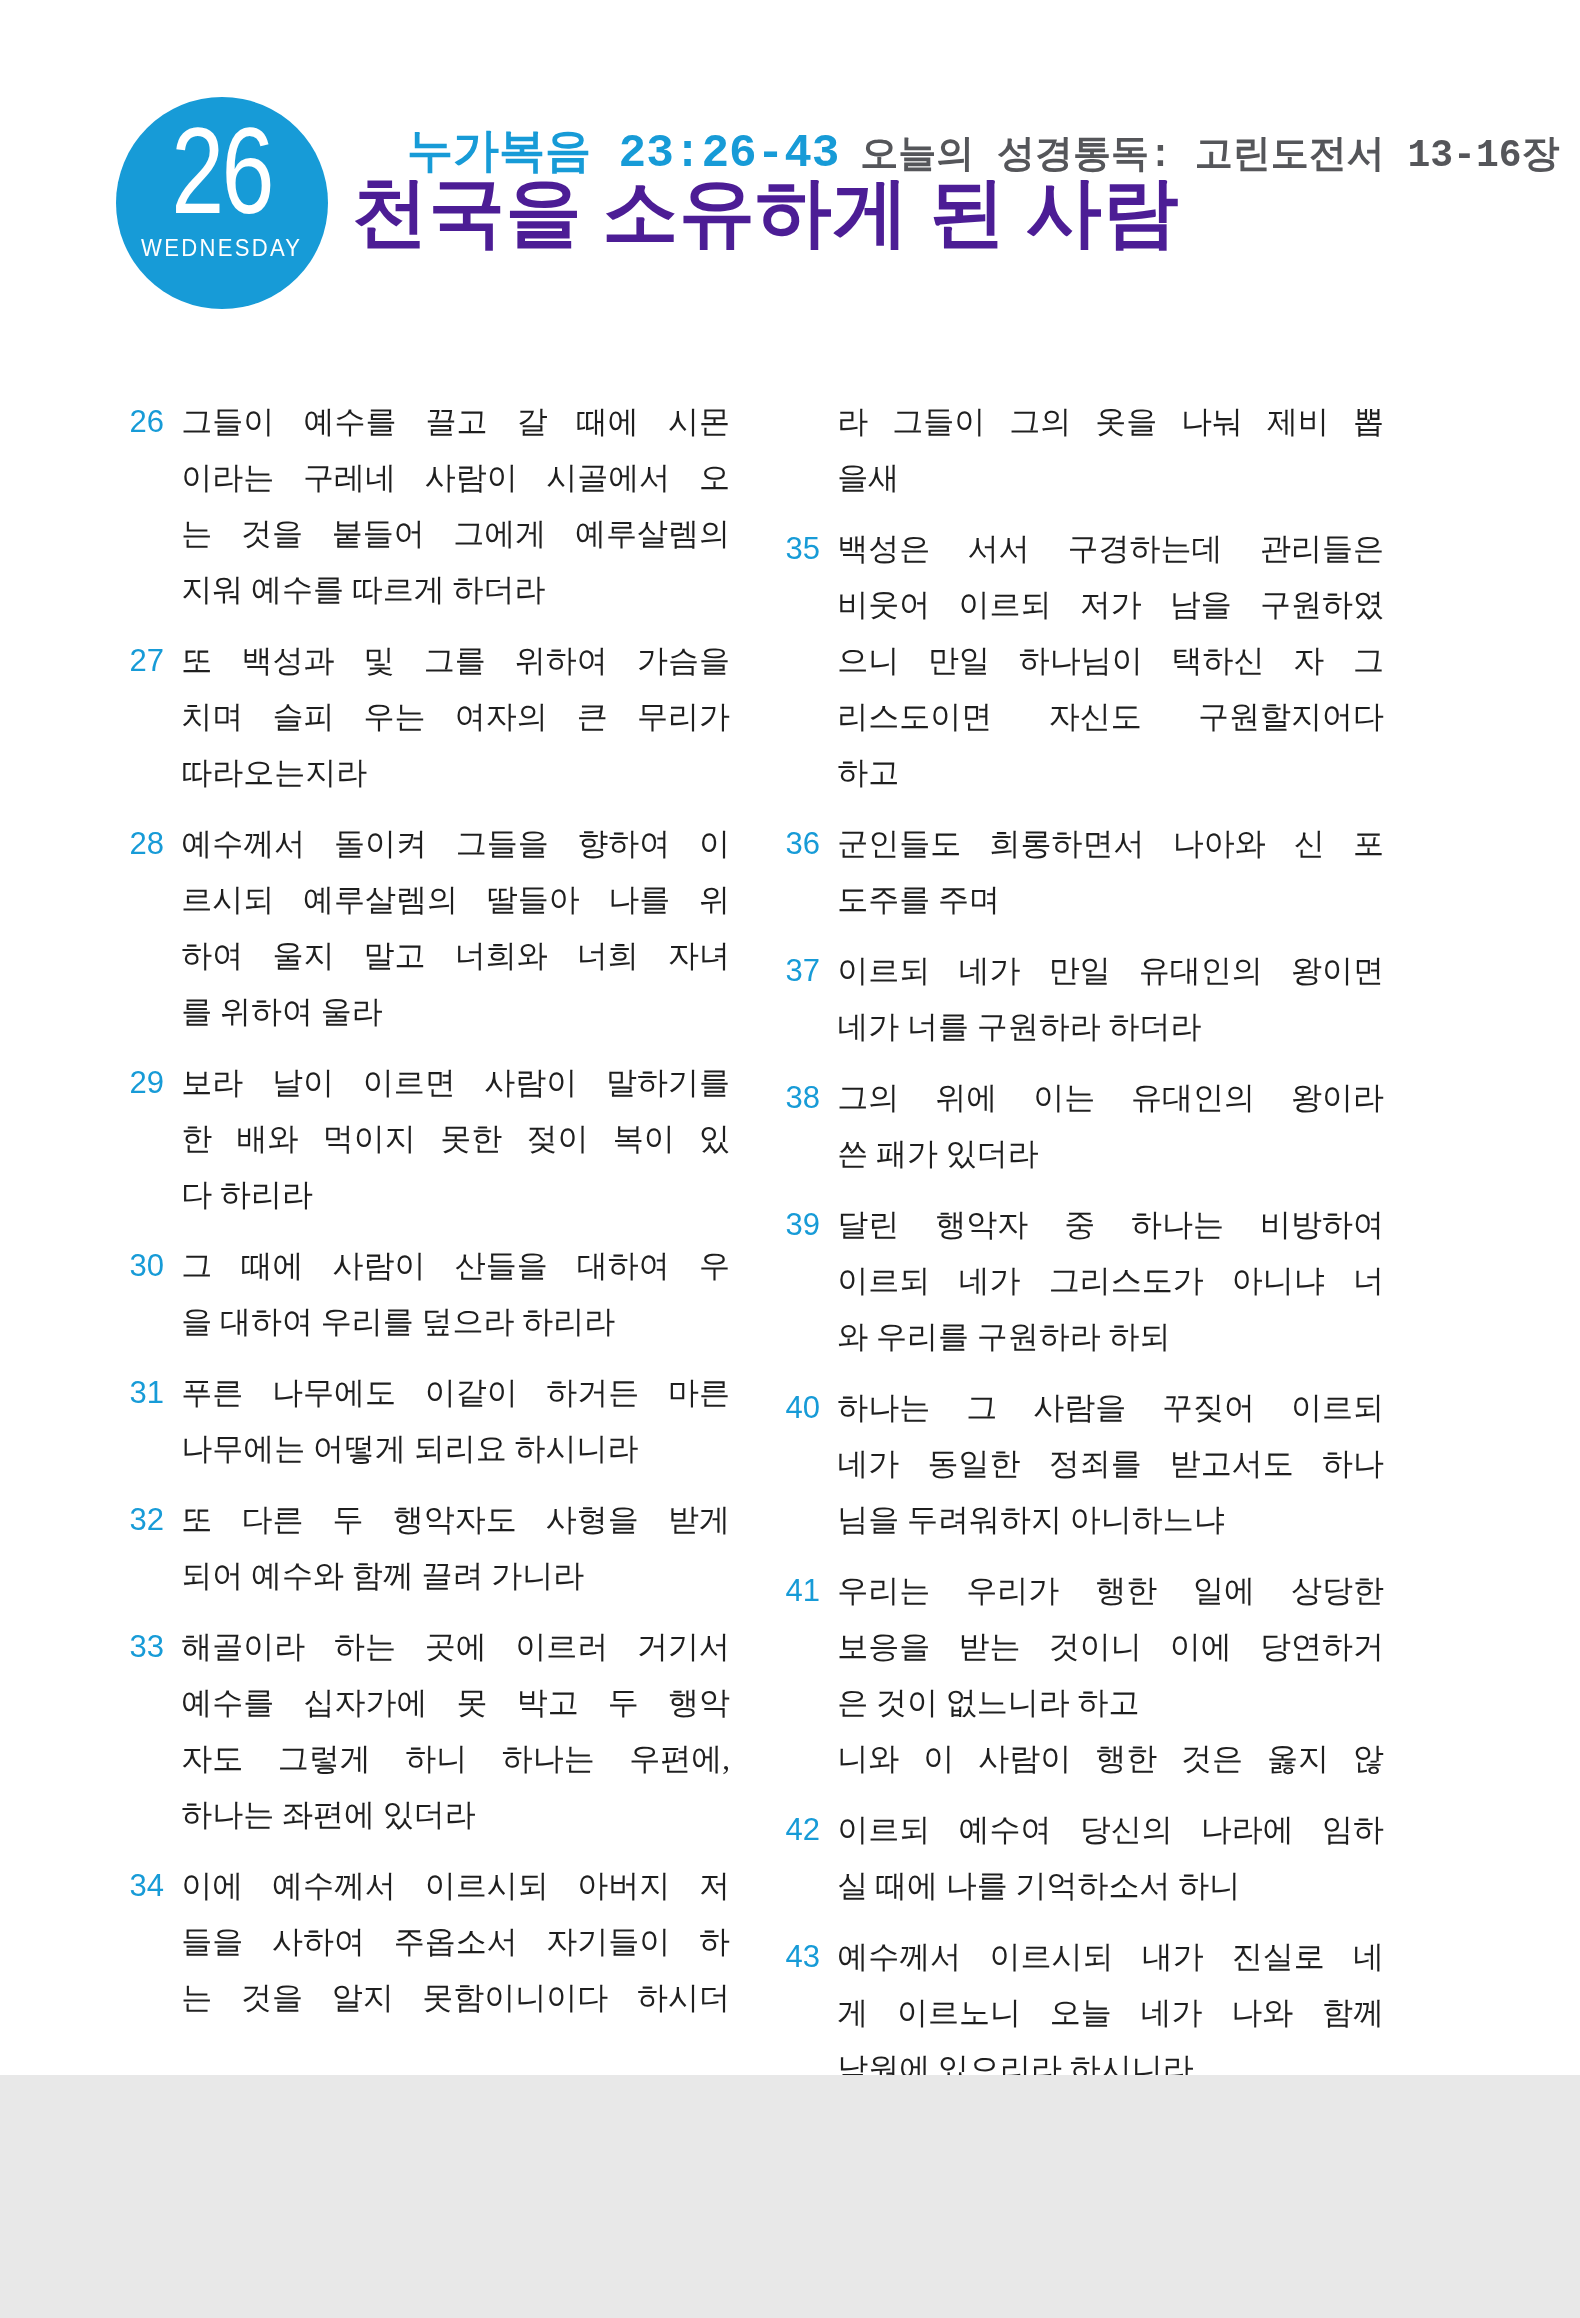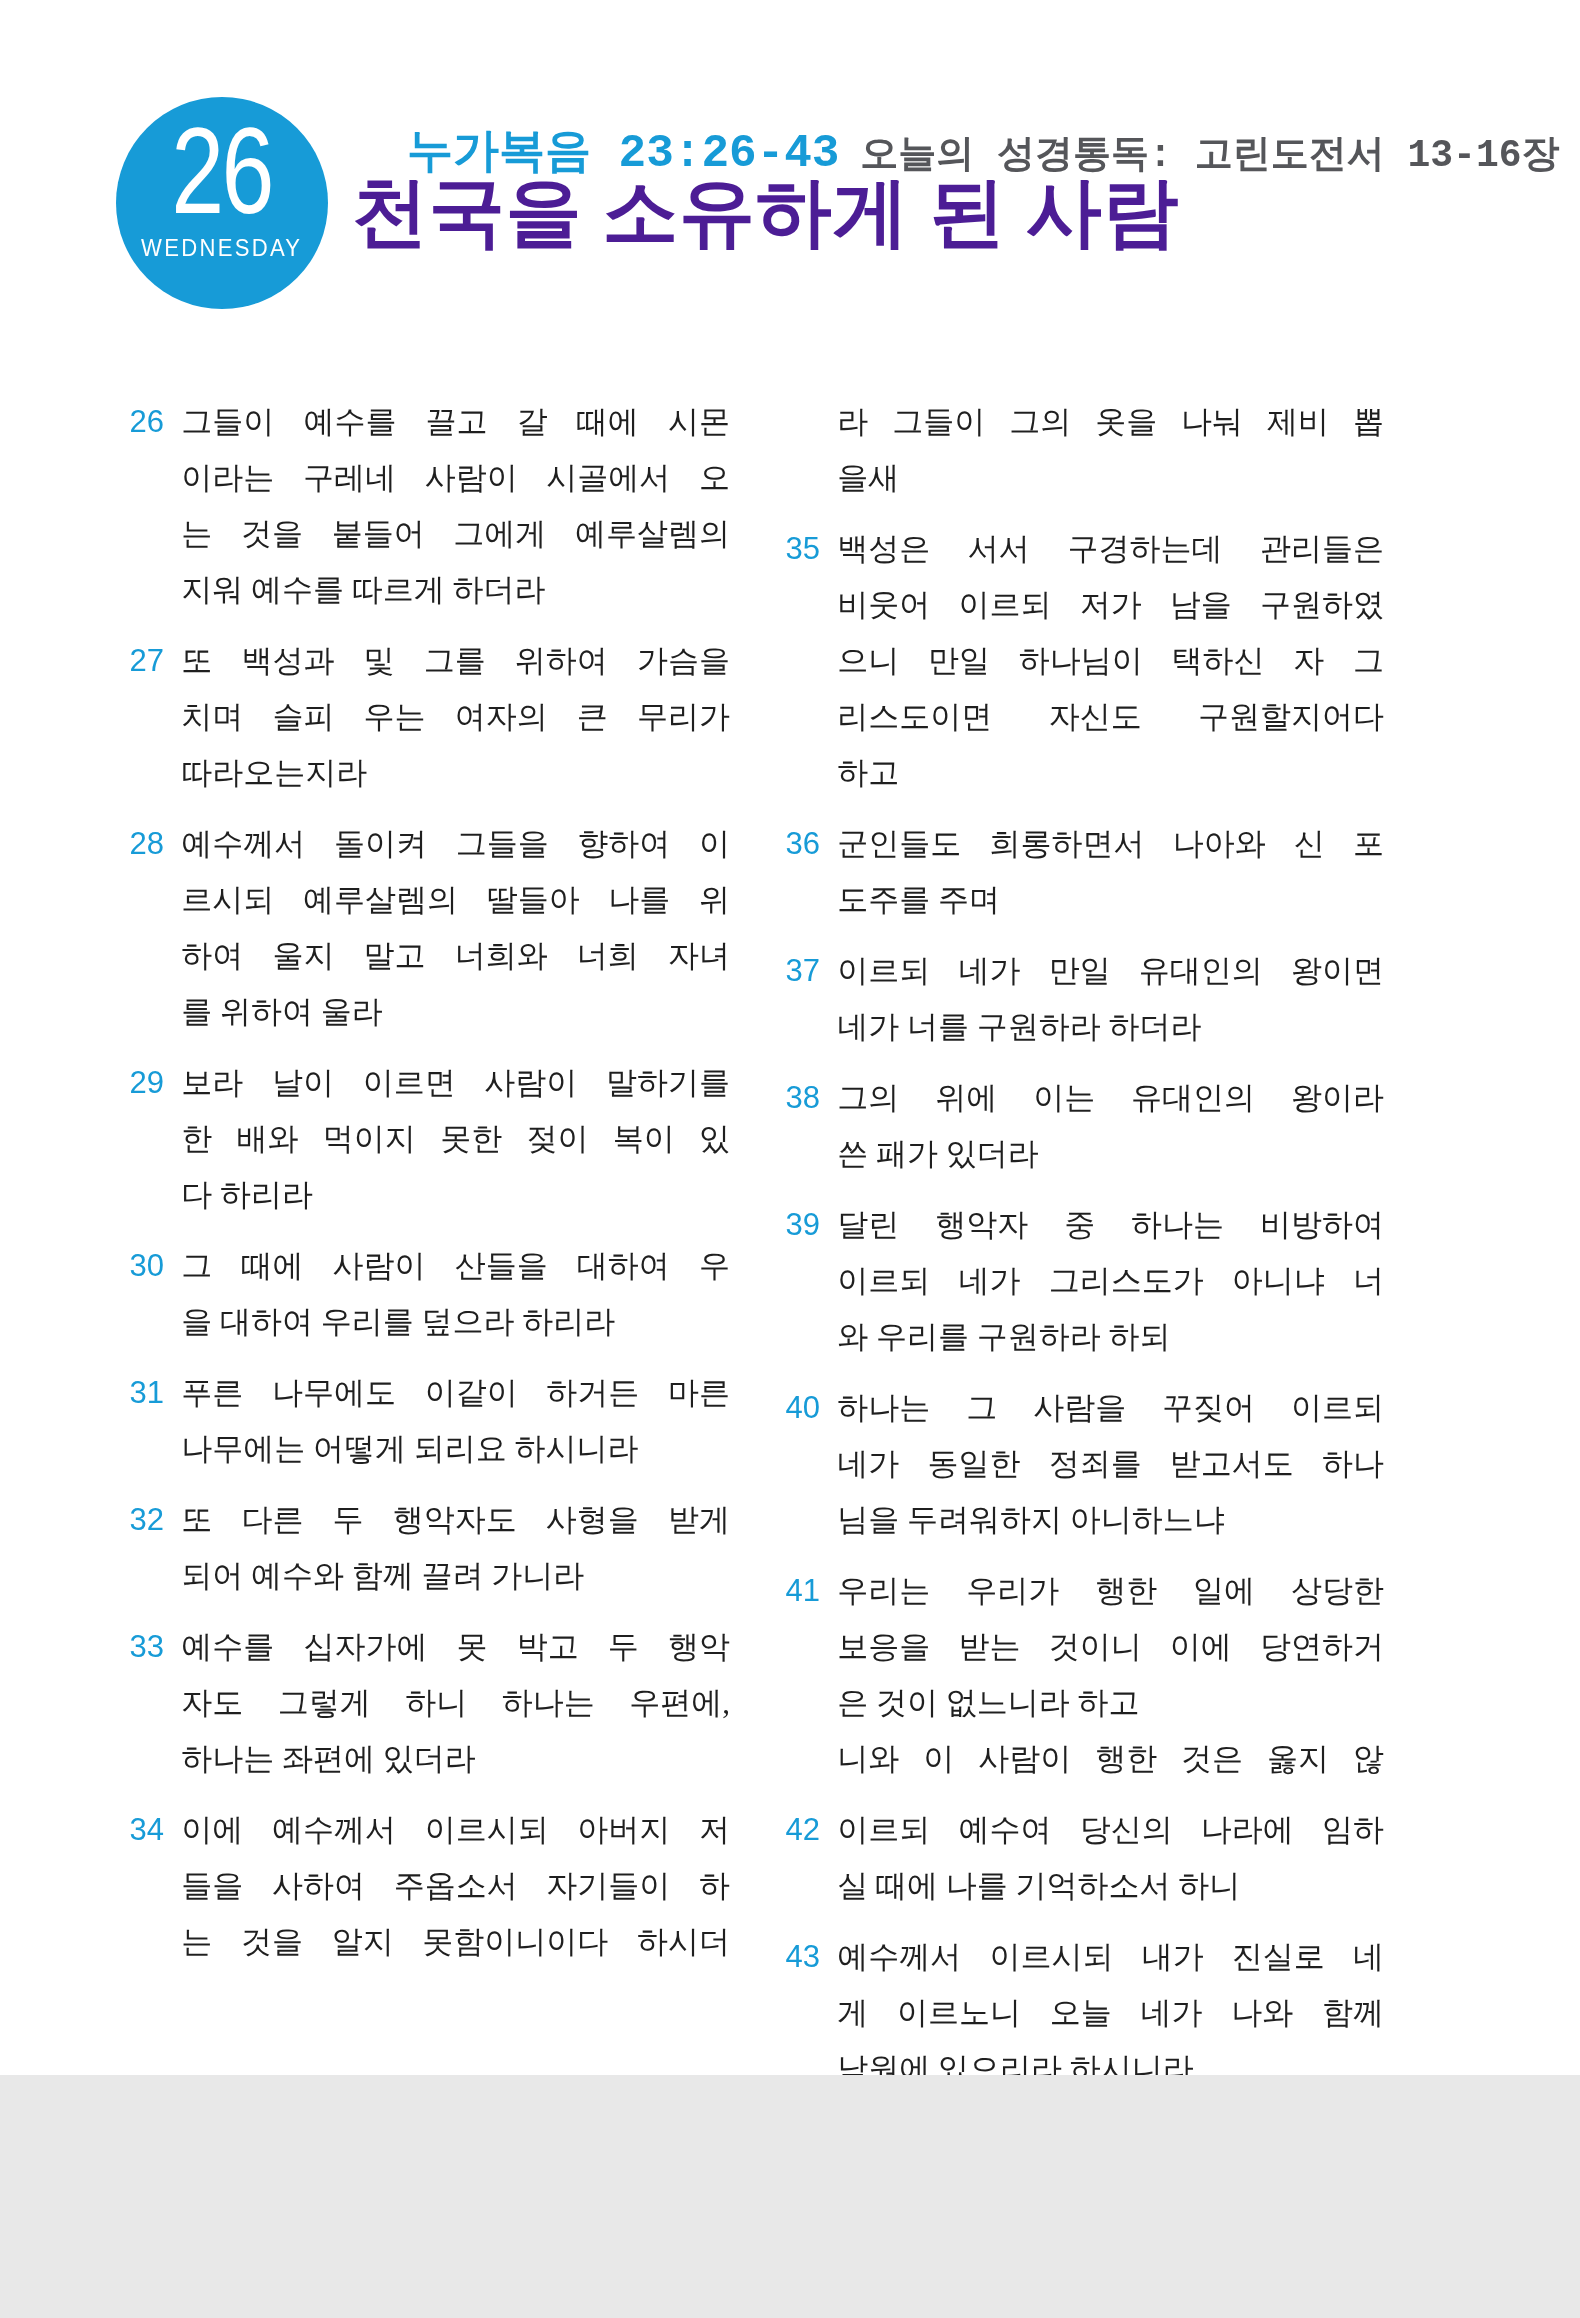--- a/index.html
+++ b/index.html
@@ -163,20 +163,21 @@
         <div class="verse">
           <div class="vnum">32</div>
           <div class="vbody">
             <div class="vline just">또 다른 두 행악자도 사형을 받게</div>
             <div class="vline">되어 예수와 함께 끌려 가니라</div>
           </div>
         </div>
         <div class="verse">
           <div class="vnum">33</div>
           <div class="vbody">
+            <div class="vline just">해골이라 하는 곳에 이르러 거기서</div>
             <div class="vline just">예수를 십자가에 못 박고 두 행악</div>
             <div class="vline just">자도 그렇게 하니 하나는 우편에,</div>
             <div class="vline">하나는 좌편에 있더라</div>
           </div>
         </div>
         <div class="verse">
           <div class="vnum">34</div>
           <div class="vbody">
             <div class="vline just">이에 예수께서 이르시되 아버지 저</div>
             <div class="vline just">들을 사하여 주옵소서 자기들이 하</div>

